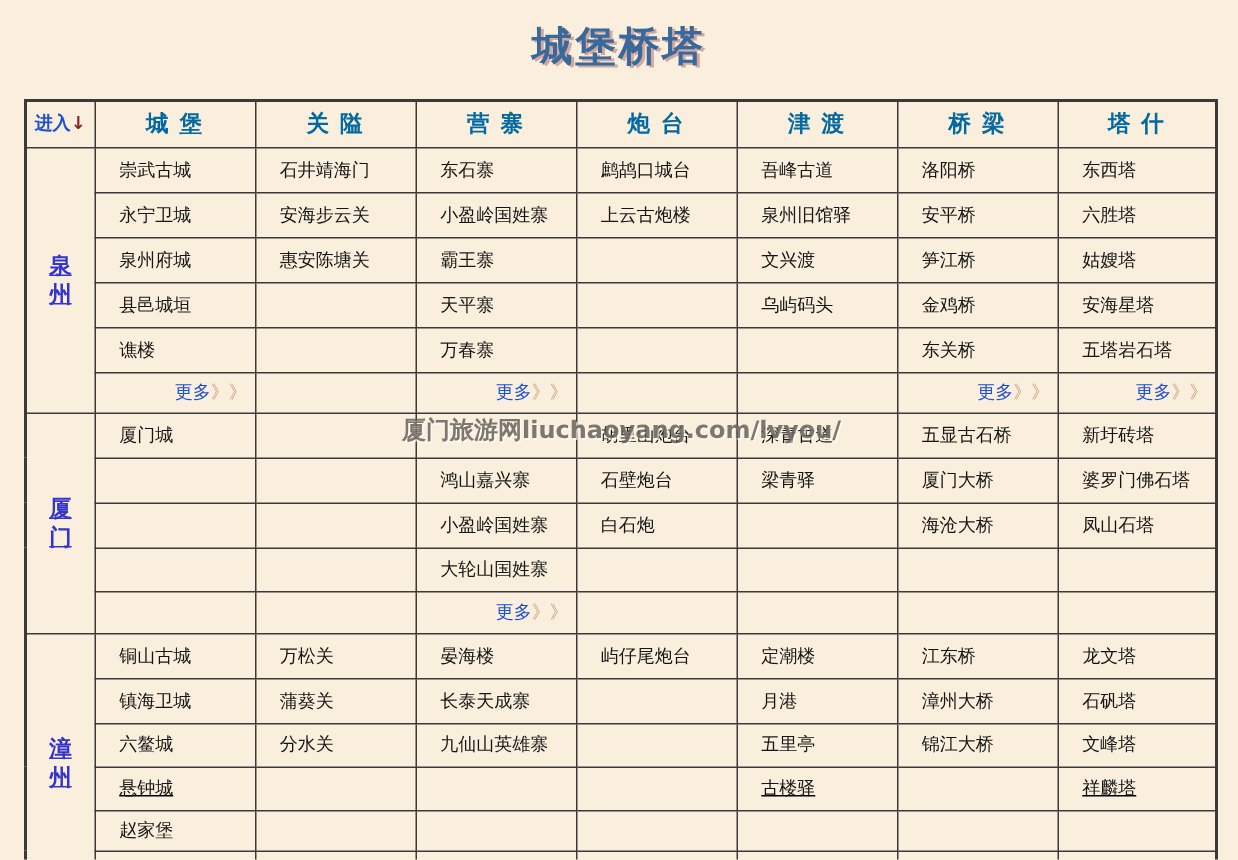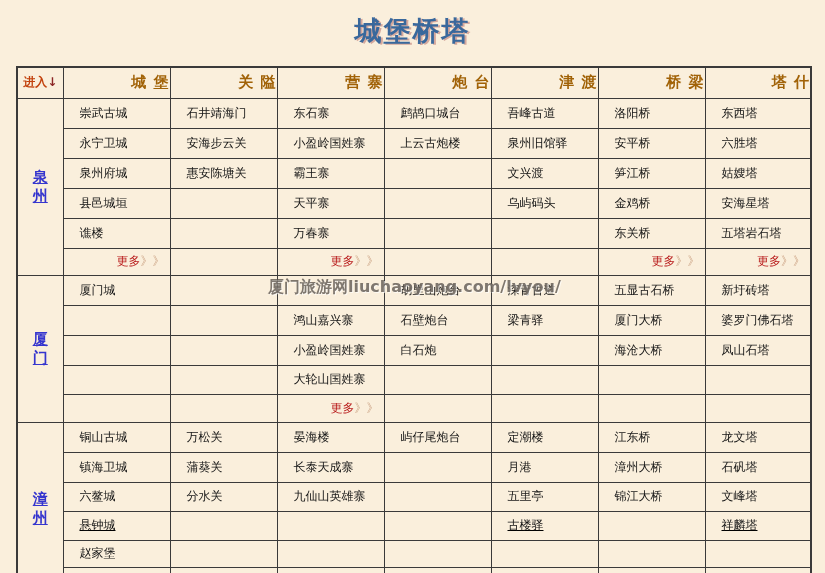--- a/index.html
+++ b/index.html
@@ -22,35 +22,35 @@
     position:absolute;
     left:16px; top:66px;
     width:794px;
     border-collapse:collapse;
     table-layout:fixed;
     border:2px solid #3a3a3a;
   }
   .tbl td, .tbl th { border:1px solid #3a3a3a; overflow:hidden; }
   th.colhead {
     height:31px;
-    color:#a16207;
+    color:#0369a1;
     font-size:15px;
     font-weight:bold;
     letter-spacing:1px;
-    text-align:right;
+    text-align:center;
     vertical-align:middle;
   }
   th.enterhead {
     font-size:12px;
     font-weight:bold;
     text-align:center;
     vertical-align:middle;
     white-space:nowrap;
   }
-  .enter-word { color:#c2410c; }
+  .enter-word { color:#1d4ed8; }
   .enter-arrow { color:#8b2525; }
   td.region {
     vertical-align:middle;
     text-align:center;
   }
   td.region .rwrap {
     display:flex; flex-direction:column;
     justify-content:space-around;
     height:100%;
   }
@@ -62,21 +62,21 @@
     cursor:pointer;
   }
   td.cell {
     font-size:12px;
     color:#151515;
     padding-left:16px;
     vertical-align:middle;
     white-space:nowrap;
   }
   td.cell.more-cell { text-align:right; padding-right:5px; padding-left:0; }
-  .more-red { color:#b91c1c; cursor:pointer; }
+  .more-red { color:#1d4ed8; cursor:pointer; }
   .more-chev { color:#c79b7b; }
   .watermark {
     position:absolute;
     left:268px; top:277px;
     font-size:16px;
     font-weight:bold;
     color:rgba(95,88,80,0.80);
     text-shadow:1px 1px 0 rgba(255,255,255,0.65);
     white-space:nowrap;
     pointer-events:none;

